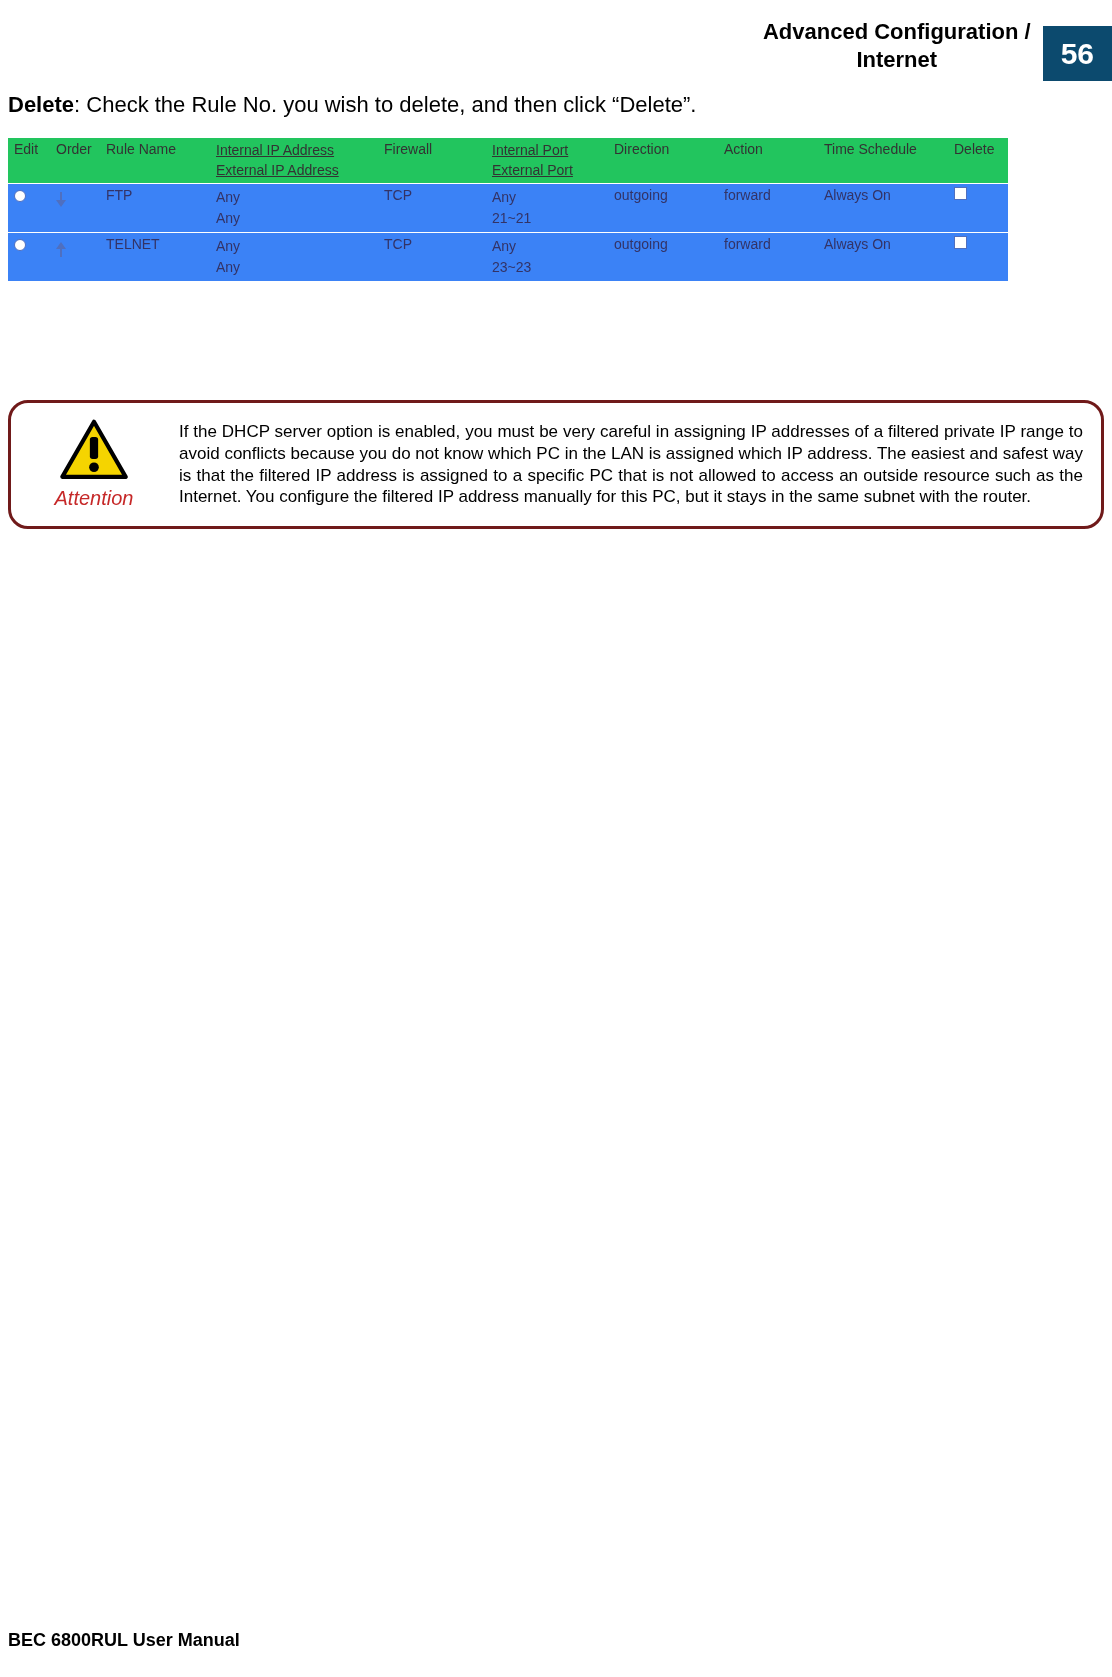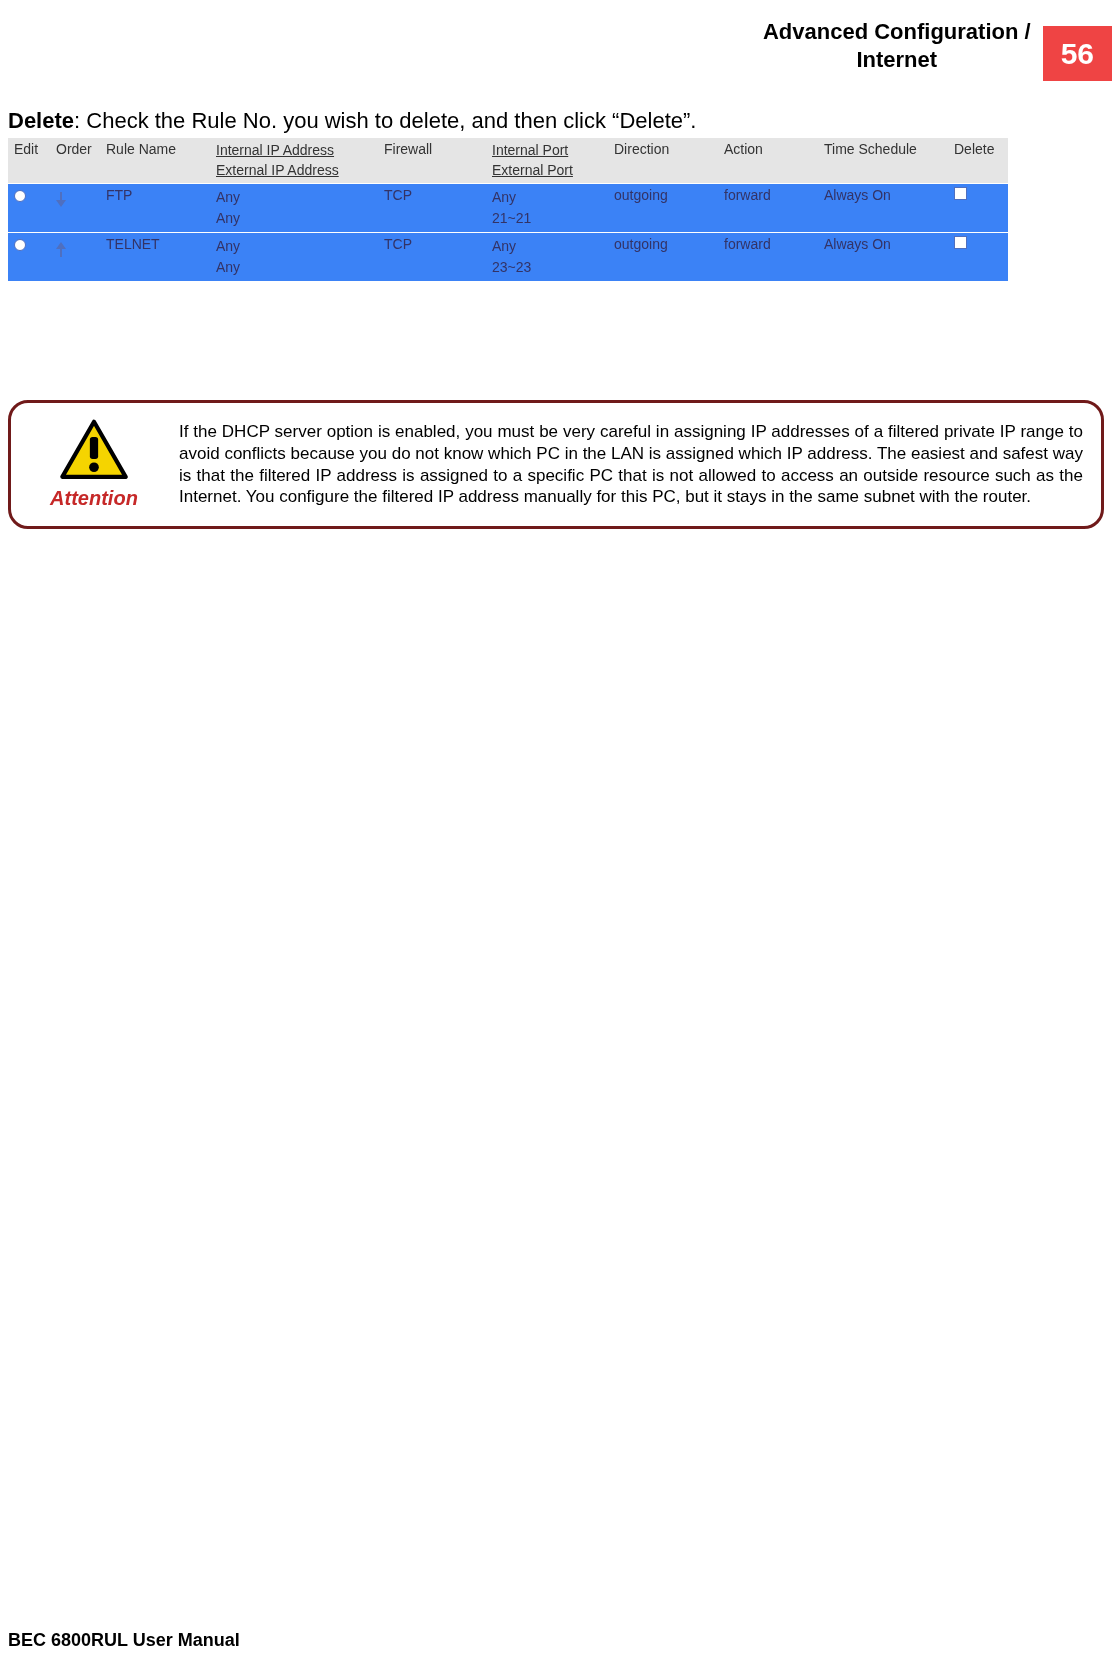--- a/index.html
+++ b/index.html
@@ -20,52 +20,52 @@
     align-items: stretch;
   }
   .page-header-text {
     padding: 8px 12px 8px 0;
     text-align: center;
     font-size: 22px;
     font-weight: bold;
     line-height: 1.25;
   }
   .page-number {
-    background: #ef4444;
+    background: #0c4a6e;
     color: #fff;
     font-size: 30px;
     font-weight: bold;
     display: flex;
     align-items: center;
     justify-content: center;
     padding: 0 18px;
     min-width: 64px;
     margin-top: 16px;
   }
   .intro {
     position: absolute;
-    top: 108px;
+    top: 92px;
     left: 8px;
     right: 8px;
     font-size: 22px;
   }
   .intro-bold { font-weight: bold; }
   .rules-table {
     position: absolute;
     top: 138px;
     left: 8px;
     right: 8px;
     border-collapse: collapse;
     font-size: 14px;
     color: #333366;
   }
   .rules-table th {
     text-align: left;
     font-weight: normal;
-    background: #e5e5e5;
+    background: #22c55e;
     color: #333;
     padding: 3px 6px;
     border-bottom: 1px solid #fff;
     vertical-align: top;
   }
   .rules-table th div { line-height: 1.4; text-decoration: underline; }
   .rules-table td {
     background: #3b82f6;
     padding: 3px 6px;
     vertical-align: top;
@@ -116,21 +116,21 @@
   .attention-icon-col {
     display: flex;
     flex-direction: column;
     align-items: center;
     padding-right: 20px;
     min-width: 150px;
   }
   .attention-label {
     color: #C62828;
     font-style: italic;
-    font-weight: bold;
+    font-weight: normal;
     font-size: 20px;
     margin-top: 6px;
   }
   .attention-text {
     font-size: 17px;
     line-height: 1.28;
     text-align: justify;
   }
   .footer {
     position: absolute;

